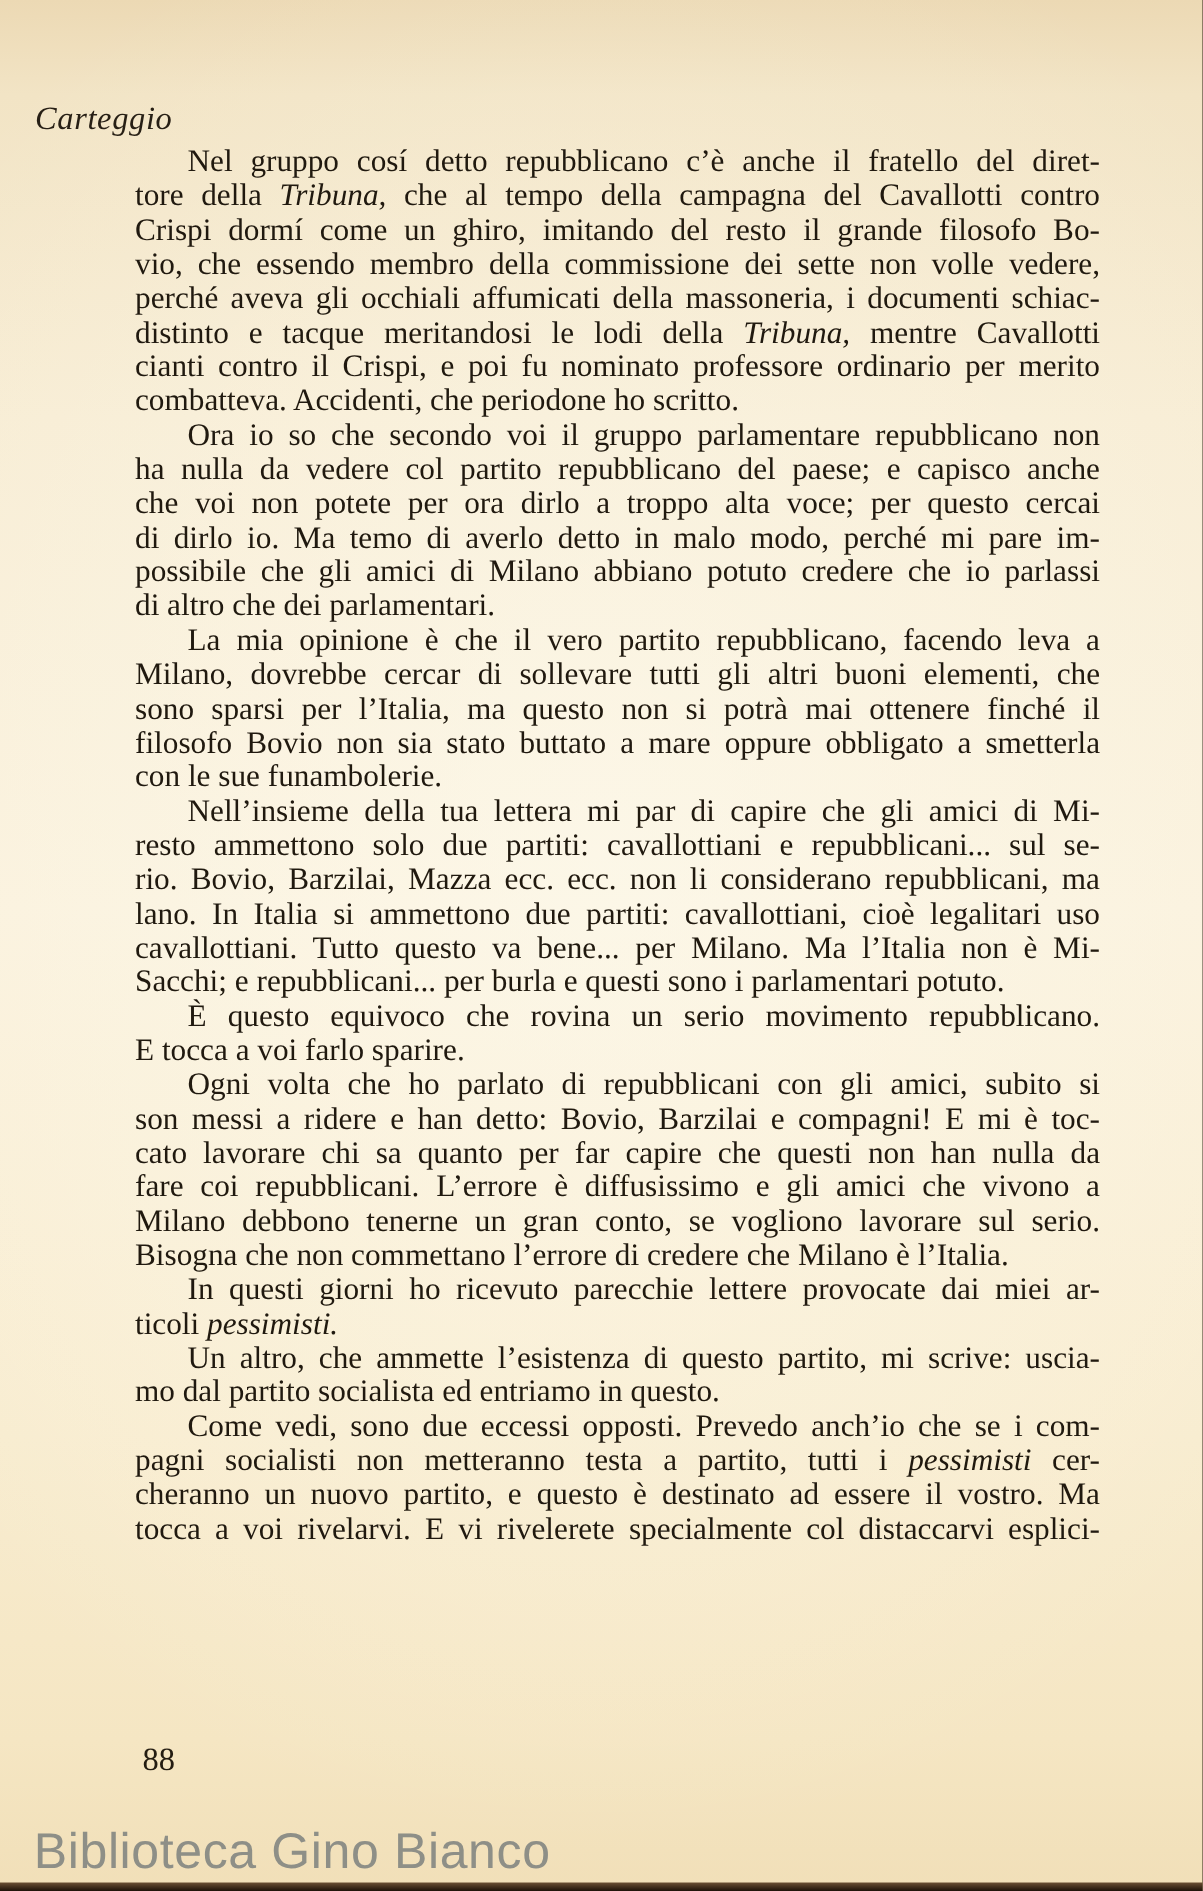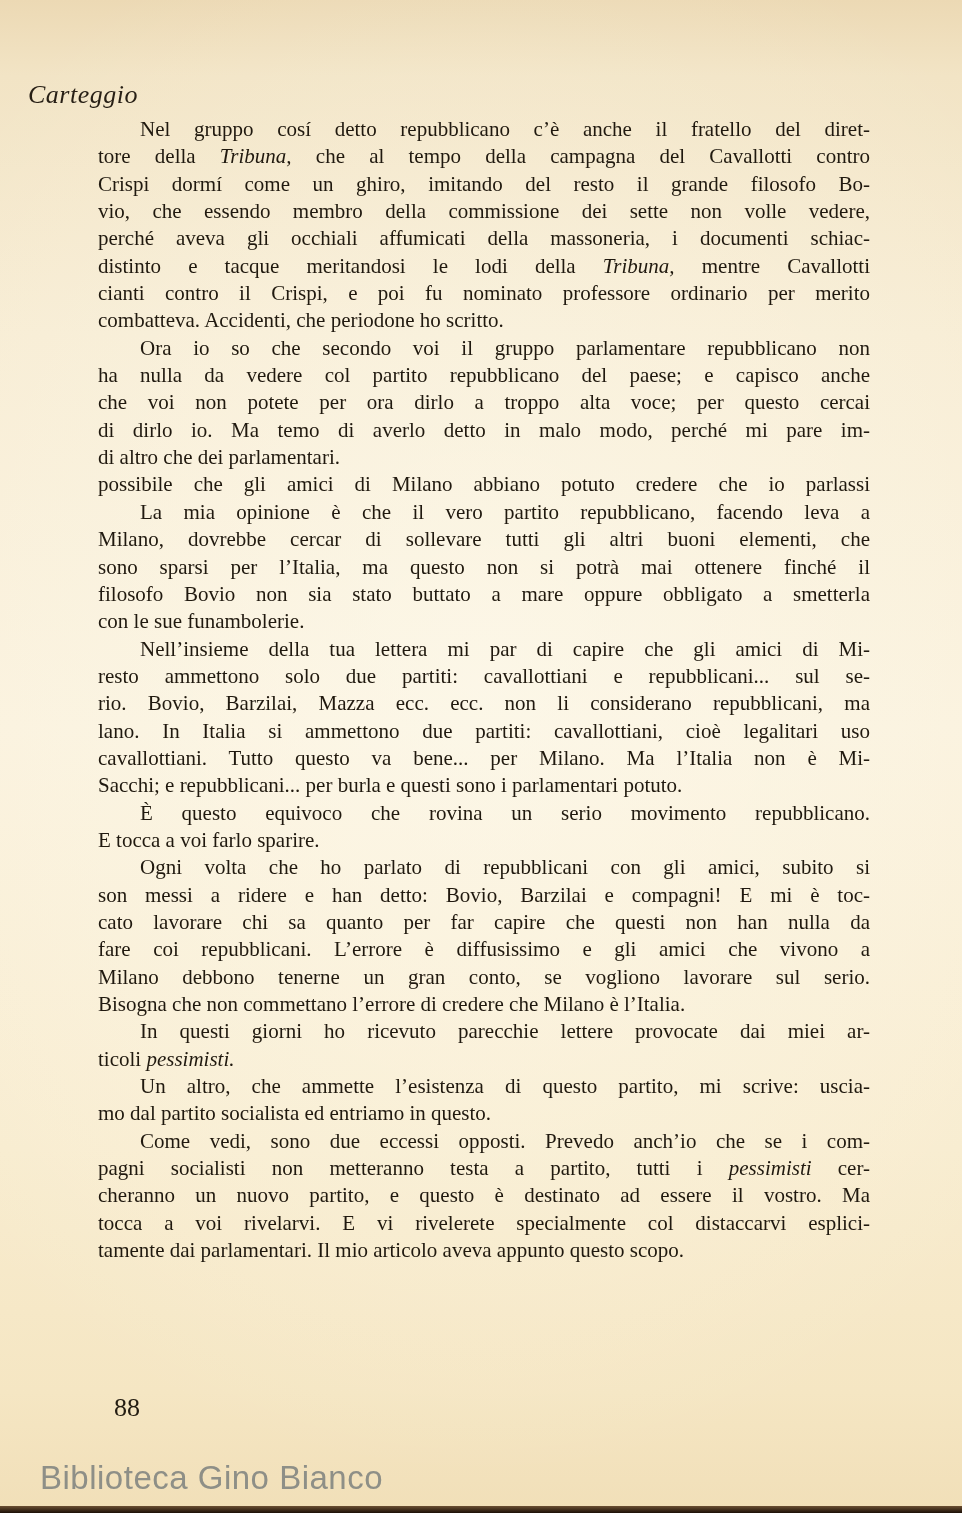--- a/index.html
+++ b/index.html
@@ -35,24 +35,24 @@
     width: 100%;
     text-indent: 28px;
     font-style: italic;
     font-size: 26px;
     letter-spacing: 0.5px;
     color: #271f15;
     margin-top: 20px;
   }
   .text-block {
     position: absolute;
-    left: 98px;
+    left: 108px;
     top: 116px;
     width: 772px;
-    font-size: 21px;
+    font-size: 25px;
     line-height: 27.35px;
     color: #20190f;
     text-rendering: optimizeLegibility;
   }
   .text-block p { margin: 0; padding: 0; }
   .line {
     display: block;
     text-align: justify;
     white-space: normal;
   }
@@ -60,24 +60,24 @@
   .line.first { text-indent: 42px; }
   .page-number {
     position: absolute;
     left: 114px;
     top: 1393px;
     font-size: 26px;
     color: #241d12;
   }
   .watermark {
     position: absolute;
-    left: 40px;
+    left: 27px;
     top: 1459px;
     font-family: "Liberation Sans", "DejaVu Sans", sans-serif;
-    font-size: 33px;
+    font-size: 40px;
     letter-spacing: 0.5px;
     color: #8e8f87;
   }
 </style>
 </head>
 <body>
 
 <div class="page">
   <div class="running-head">Carteggio</div>
 
@@ -90,22 +90,22 @@
         <span class="line jst">perché aveva gli occhiali affumicati della massoneria, i documenti schiac-</span>
         <span class="line jst">distinto e tacque meritandosi le lodi della <i>Tribuna,</i> mentre Cavallotti</span>
         <span class="line jst">cianti contro il Crispi, e poi fu nominato professore ordinario per merito</span>
         <span class="line">combatteva. Accidenti, che periodone ho scritto.</span>
       </p>
       <p>
         <span class="line first jst">Ora io so che secondo voi il gruppo parlamentare repubblicano non</span>
         <span class="line jst">ha nulla da vedere col partito repubblicano del paese; e capisco anche</span>
         <span class="line jst">che voi non potete per ora dirlo a troppo alta voce; per questo cercai</span>
         <span class="line jst">di dirlo io. Ma temo di averlo detto in malo modo, perché mi pare im-</span>
+        <span class="line jst">possibile che gli amici di Milano abbiano potuto credere che io parlassi</span>
         <span class="line">di altro che dei parlamentari.</span>
-        <span class="line jst">possibile che gli amici di Milano abbiano potuto credere che io parlassi</span>
       </p>
       <p>
         <span class="line first jst">La mia opinione è che il vero partito repubblicano, facendo leva a</span>
         <span class="line jst">Milano, dovrebbe cercar di sollevare tutti gli altri buoni elementi, che</span>
         <span class="line jst">sono sparsi per l’Italia, ma questo non si potrà mai ottenere finché il</span>
         <span class="line jst">filosofo Bovio non sia stato buttato a mare oppure obbligato a smetterla</span>
         <span class="line">con le sue funambolerie.</span>
       </p>
       <p>
         <span class="line first jst">Nell’insieme della tua lettera mi par di capire che gli amici di Mi-</span>
@@ -135,21 +135,20 @@
       </p>
       <p>
         <span class="line first jst">Un altro, che ammette l’esistenza di questo partito, mi scrive: uscia-</span>
         <span class="line">mo dal partito socialista ed entriamo in questo.</span>
       </p>
       <p>
         <span class="line first jst">Come vedi, sono due eccessi opposti. Prevedo anch’io che se i com-</span>
         <span class="line jst">pagni socialisti non metteranno testa a partito, tutti i <i>pessimisti</i> cer-</span>
         <span class="line jst">cheranno un nuovo partito, e questo è destinato ad essere il vostro. Ma</span>
         <span class="line jst">tocca a voi rivelarvi. E vi rivelerete specialmente col distaccarvi esplici-</span>
-        <span class="line">tamente dai parlamentari. Il mio articolo aveva appunto questo scopo.</span>
       </p>
     </div>
 
   <div class="page-number">88</div>
 
   <div class="watermark">Biblioteca Gino Bianco</div>
 
   <div class="scan-edge"></div>
 </div>
 

